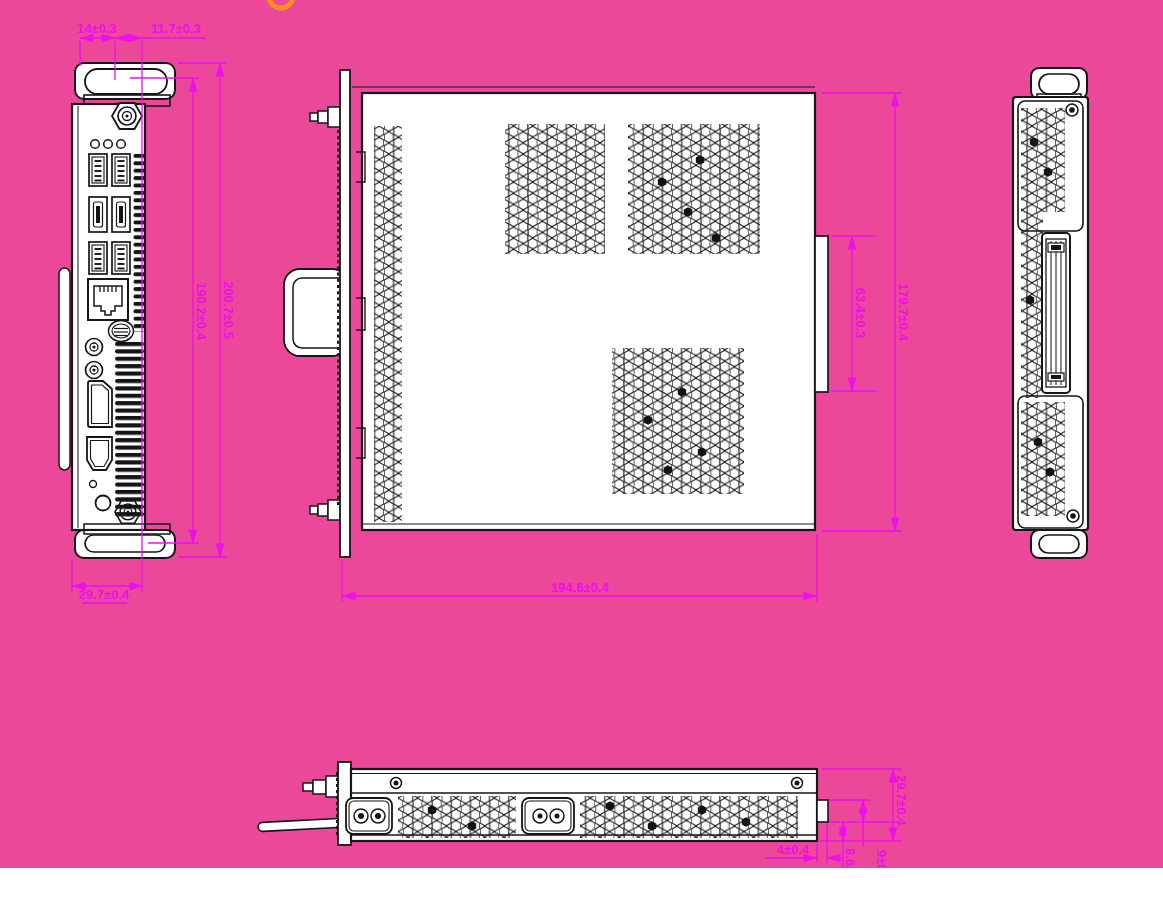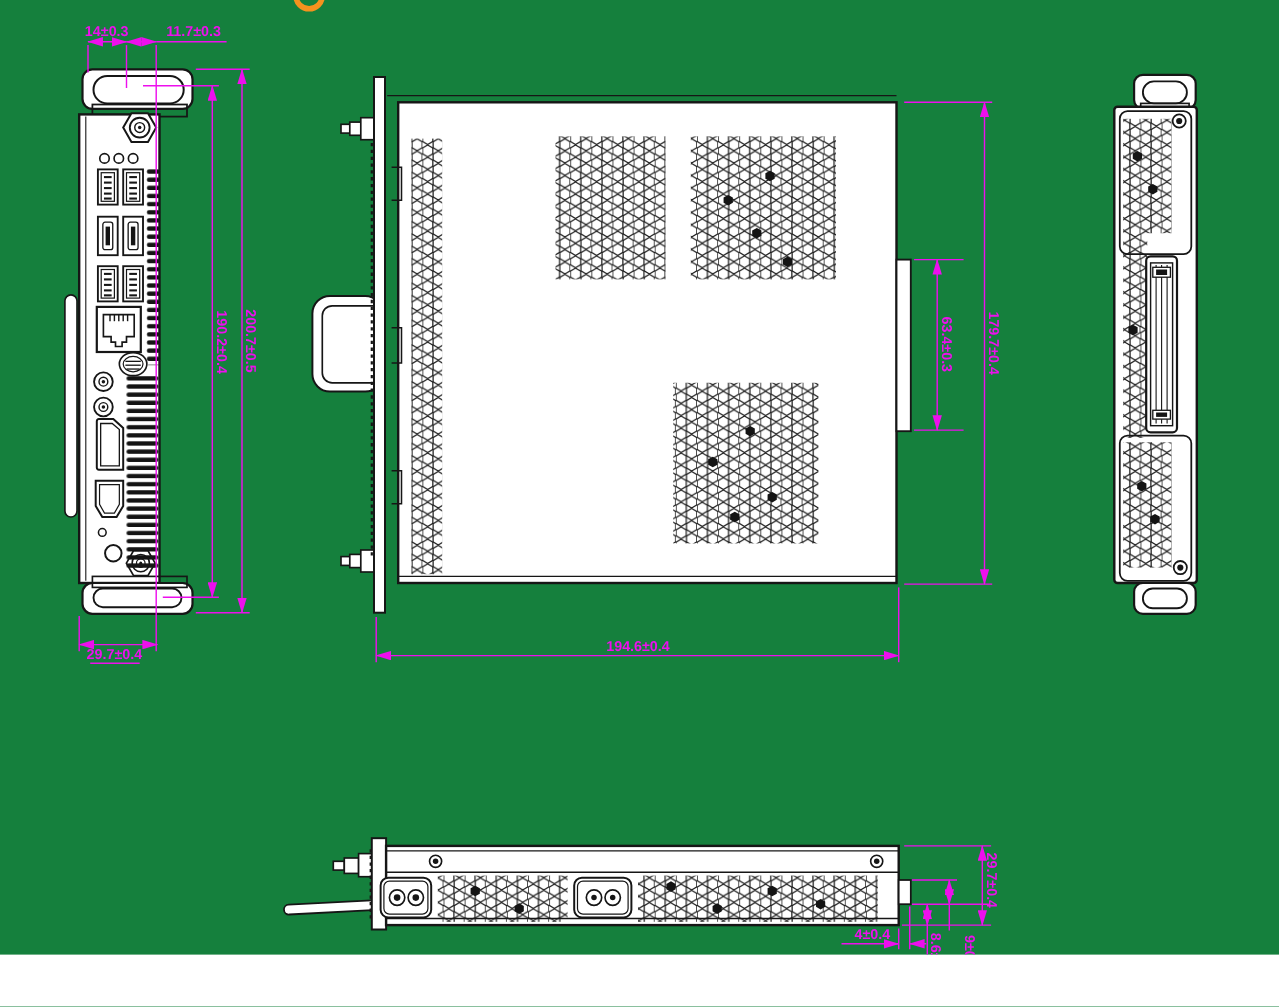--- a/index.html
+++ b/index.html
@@ -1,16 +1,16 @@
 <!DOCTYPE html>
 <html><head>
 <meta charset="utf-8">
 <style>
   html,body{margin:0;padding:0;background:#ffffff;}
-  .stage{position:relative;width:1163px;height:868px;background:#15803d;overflow:hidden;
+  .stage{position:relative;width:1163px;height:868px;background:#ec4899;overflow:hidden;
          font-family:"Liberation Sans", sans-serif;}
   svg{display:block}
   .dim{stroke:#ED0FED;stroke-width:1.3;fill:none}
   .dimtext{fill:#ED0FED;font:bold 13px "Liberation Sans", sans-serif;}
   .ln{stroke:#161616;fill:none}
   .lnw{stroke:#161616;fill:#ffffff}
 </style>
 </head>
 <body>
 

